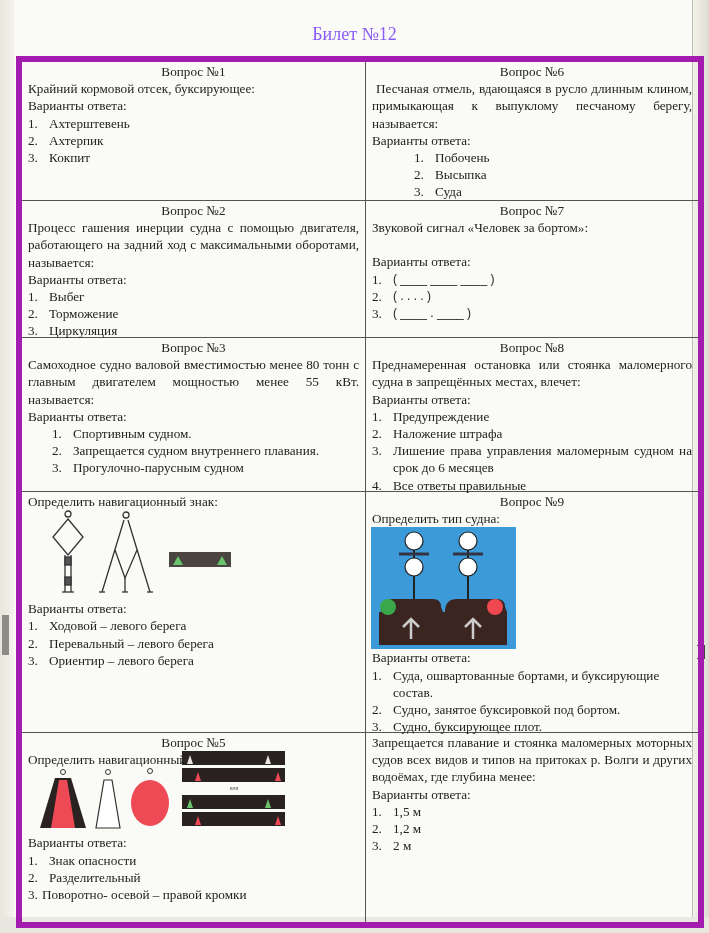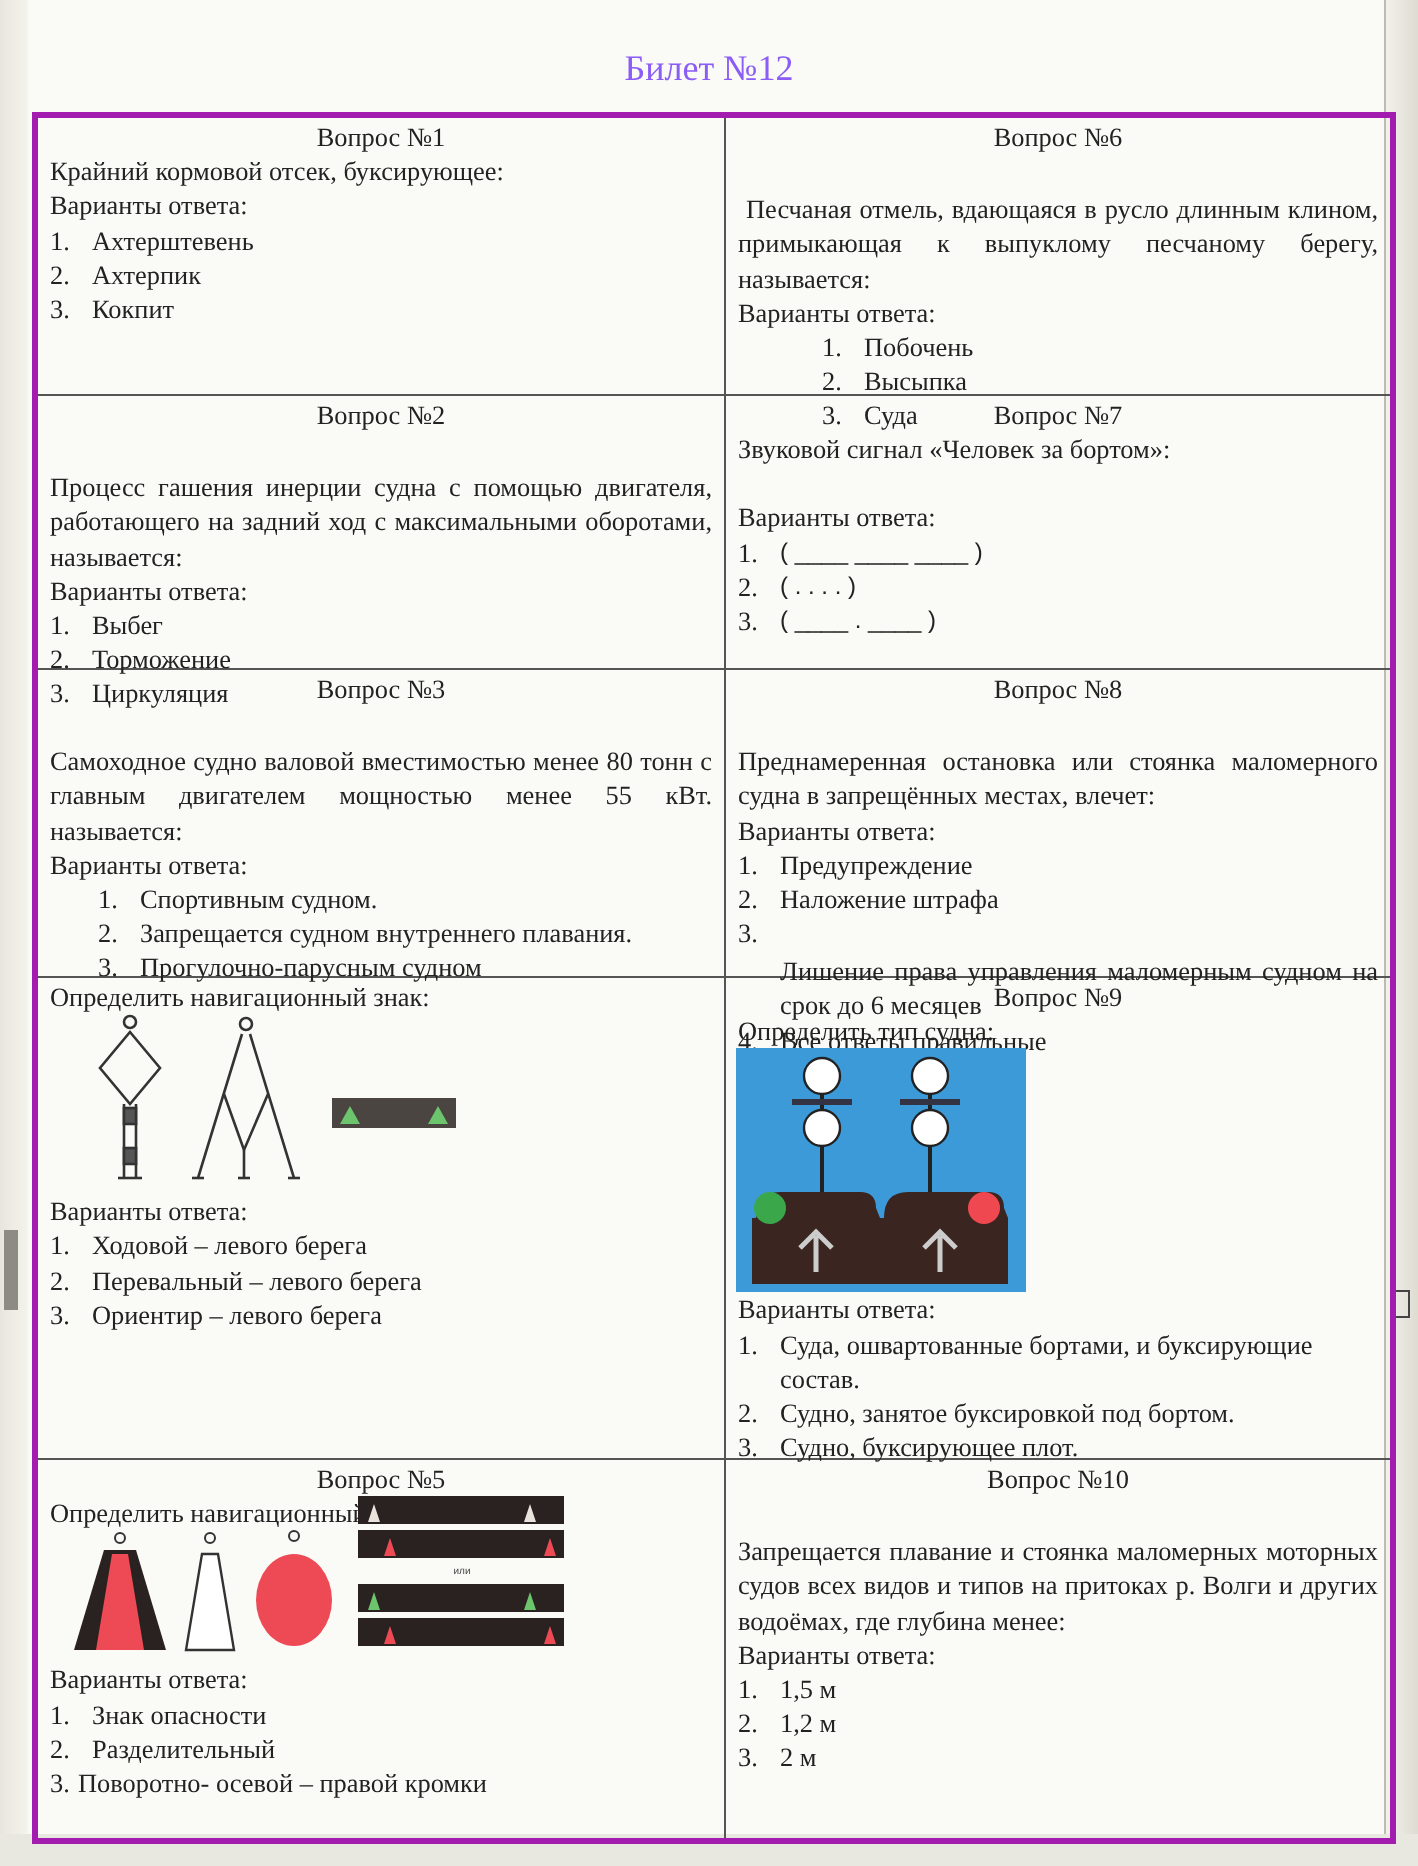--- a/index.html
+++ b/index.html
@@ -12,27 +12,27 @@
   .left-edge { position:absolute; left:0; top:0; width:14px; height:933px;
     background:linear-gradient(to right,#e8e6dc,#f4f3ec); }
   .left-edge .clip { position:absolute; left:2px; top:615px; width:7px; height:40px; background:#8d8c84; }
   .right-edge { position:absolute; right:0; top:0; width:16px; height:933px;
     background:linear-gradient(to right,#f2f1ea,#dedcd2); border-left:1px solid #bdbcb3; }
   .right-edge .tab { position:absolute; left:4px; top:645px; width:7px; height:12px; border:1.5px solid #444; border-left:none; }
   .bottom-edge { position:absolute; left:0; bottom:0; width:709px; height:16px; background:#e9e8e0; }
   h1.title { position:absolute; top:24px; left:0; width:709px; text-align:center; margin:0;
     font-size:18px; font-weight:normal; color:#8b5cf6; }
   .grid { position:absolute; left:16px; top:56px; width:676px; height:860px;
-    border:3px solid #a21caf; display:grid; grid-template-columns:344px 332px; }
+    border:6px solid #a21caf; display:grid; grid-template-columns:344px 332px; }
   .col { display:flex; flex-direction:column; }
   .col.left { border-right:1px solid #555; }
   .cell { border-bottom:1px solid #555; padding:1px 6px 0 6px; box-sizing:border-box; font-size:13.2px; line-height:17.2px; }
   .cell:last-child { border-bottom:none; }
   .qhead { text-align:center; }
-  .just { text-align:justify; text-align-last:left;margin-top:19px; }
+  .just { text-align:justify; text-align-last:left; }
   ol { margin:0; padding:0; list-style:none; }
   ol li { display:flex; }
   ol li .n { width:21px; flex:none; }
   ol.indent { padding-left:24px; }
   ol.indent2 { padding-left:42px; }
   .sig { font-family:"Liberation Sans", sans-serif; font-size:12px; }
 </style>
 </head>
 <body>
 
@@ -315,21 +315,20 @@
             <span>Судно, занятое буксировкой под бортом.</span>
           </li>
         <li>
             <span class="n">3.</span>
             <span>Судно, буксирующее плот.</span>
           </li>
       </ol>
     </div>
 
     <div class="cell" style="flex:1">
-      <div class="qhead">Вопрос №10</div>
       <div class="just">Запрещается плавание и стоянка маломерных моторных судов всех видов и типов на притоках р. Волги и других водоёмах, где глубина менее:</div>
       <div>Варианты ответа:</div>
       <ol>
         <li>
             <span class="n">1.</span>
             <span>1,5 м</span>
           </li>
         <li>
             <span class="n">2.</span>
             <span>1,2 м</span>

